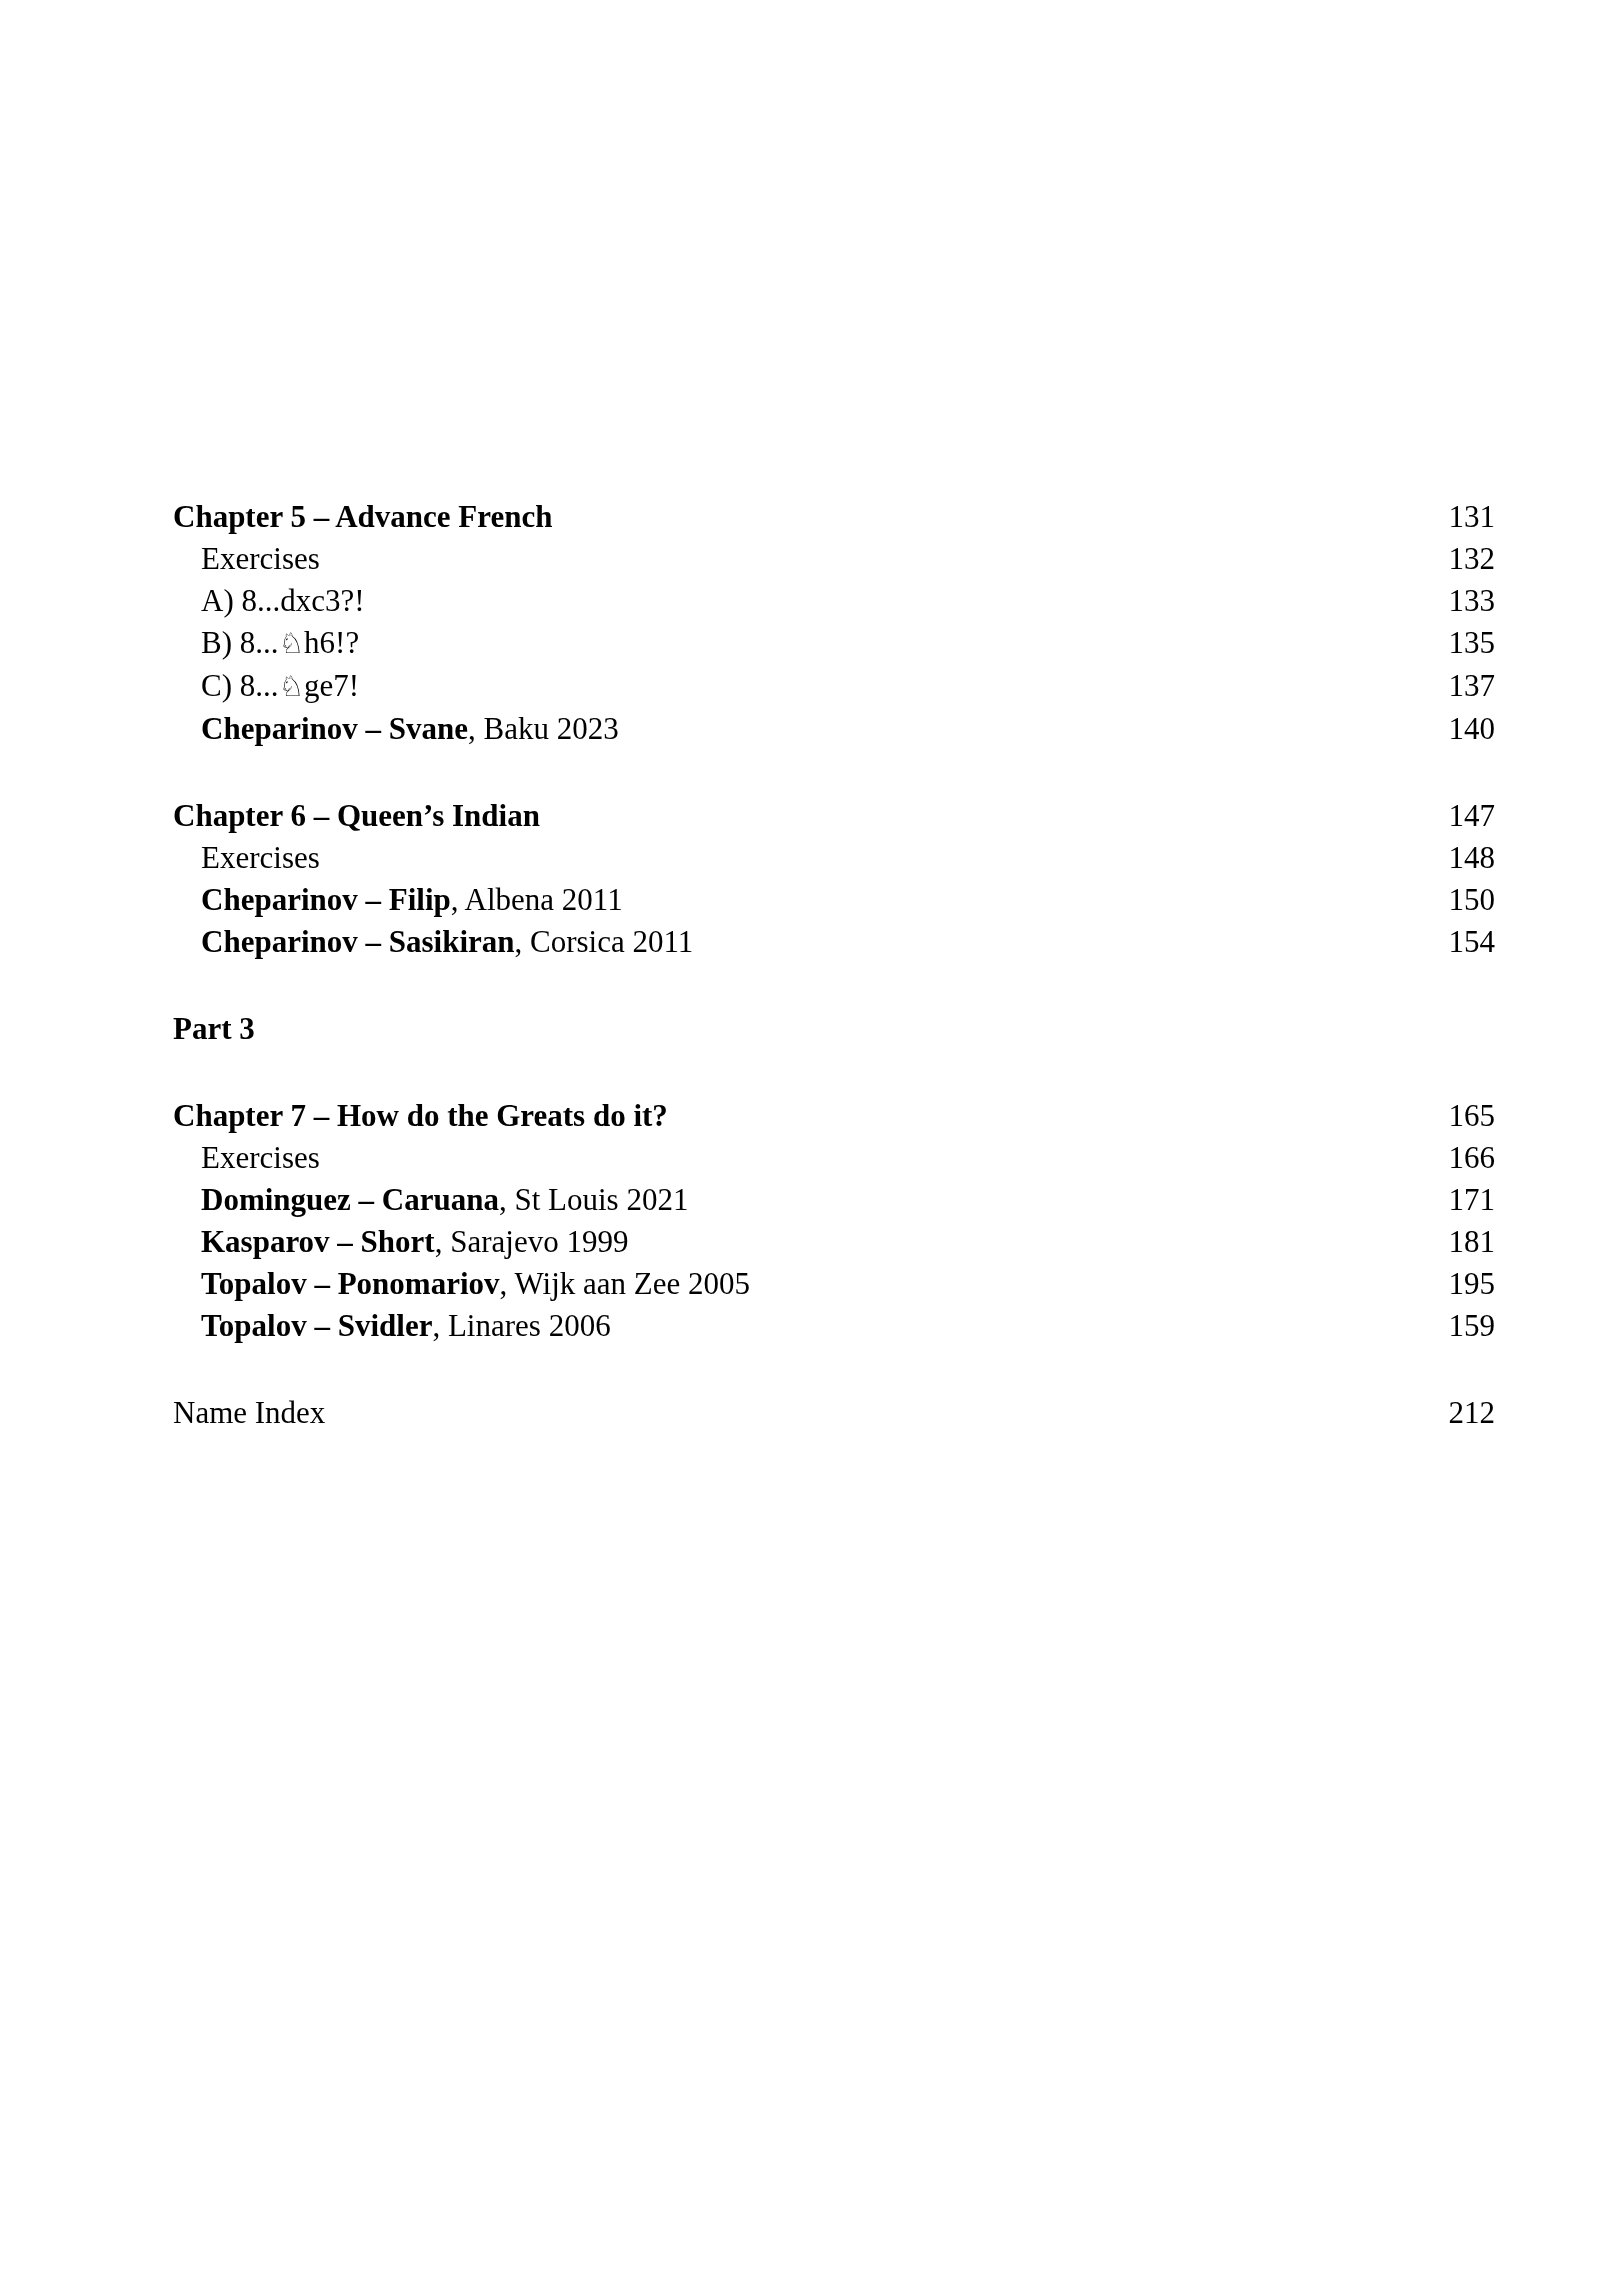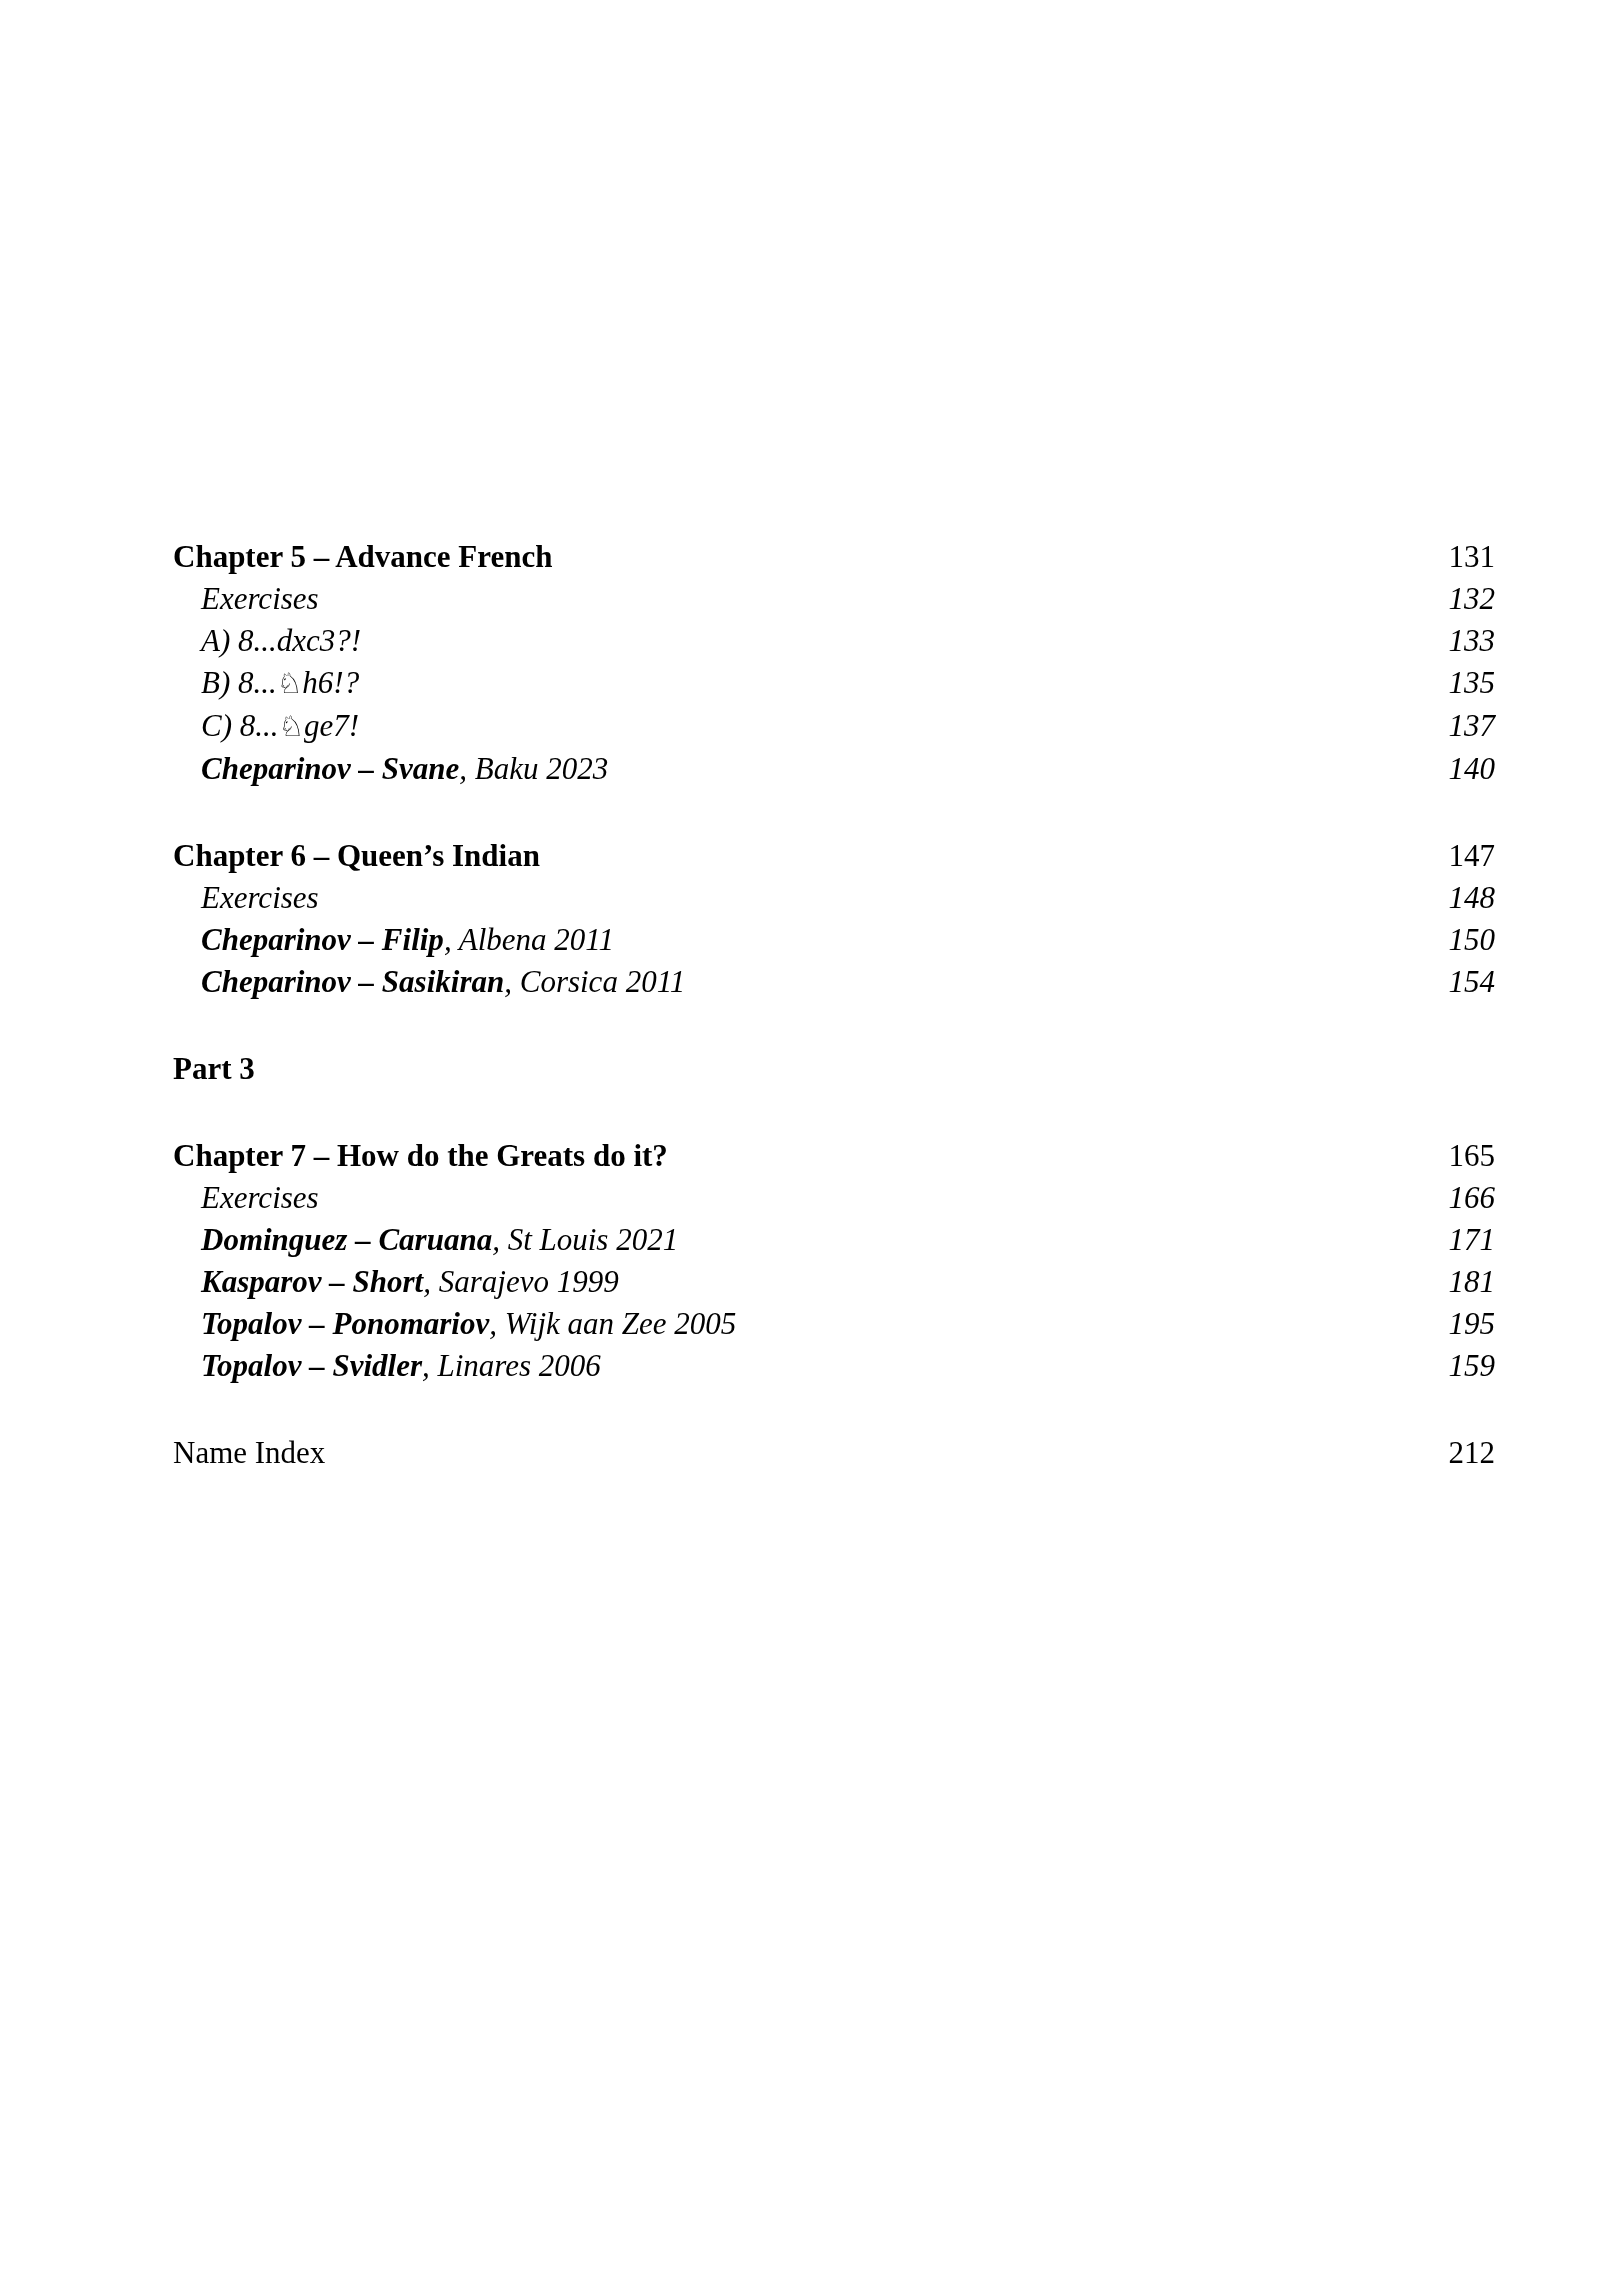--- a/index.html
+++ b/index.html
@@ -13,21 +13,20 @@
   body {
     font-family: "Liberation Serif", "DejaVu Serif", serif;
     color: #000000;
     position: relative;
   }
   .toc {
     position: absolute;
     left: 173px;
     top: 496px;
     width: 1322px; 
-    margin-top: 40px;
   }
   .toc-section + .toc-section {
     margin-top: 45px;
   }
   .row {
     display: flex;
     align-items: baseline;
     font-size: 31px;
     line-height: 42px;
   }
@@ -41,21 +40,20 @@
     font-weight: normal;
     white-space: nowrap;
   }
   .row.chapter .label,
   .row.part .label {
     font-weight: bold;
     font-size: 31px;
   }
   .row.entry {
     padding-left: 28px;
-    font-style: italic;
   }
   .seg-bold {
     font-weight: bold;
   }
   .seg-regular {
     font-weight: normal;
   }
   .seg-knight {
     
     font-family: "DejaVu Sans", sans-serif;

